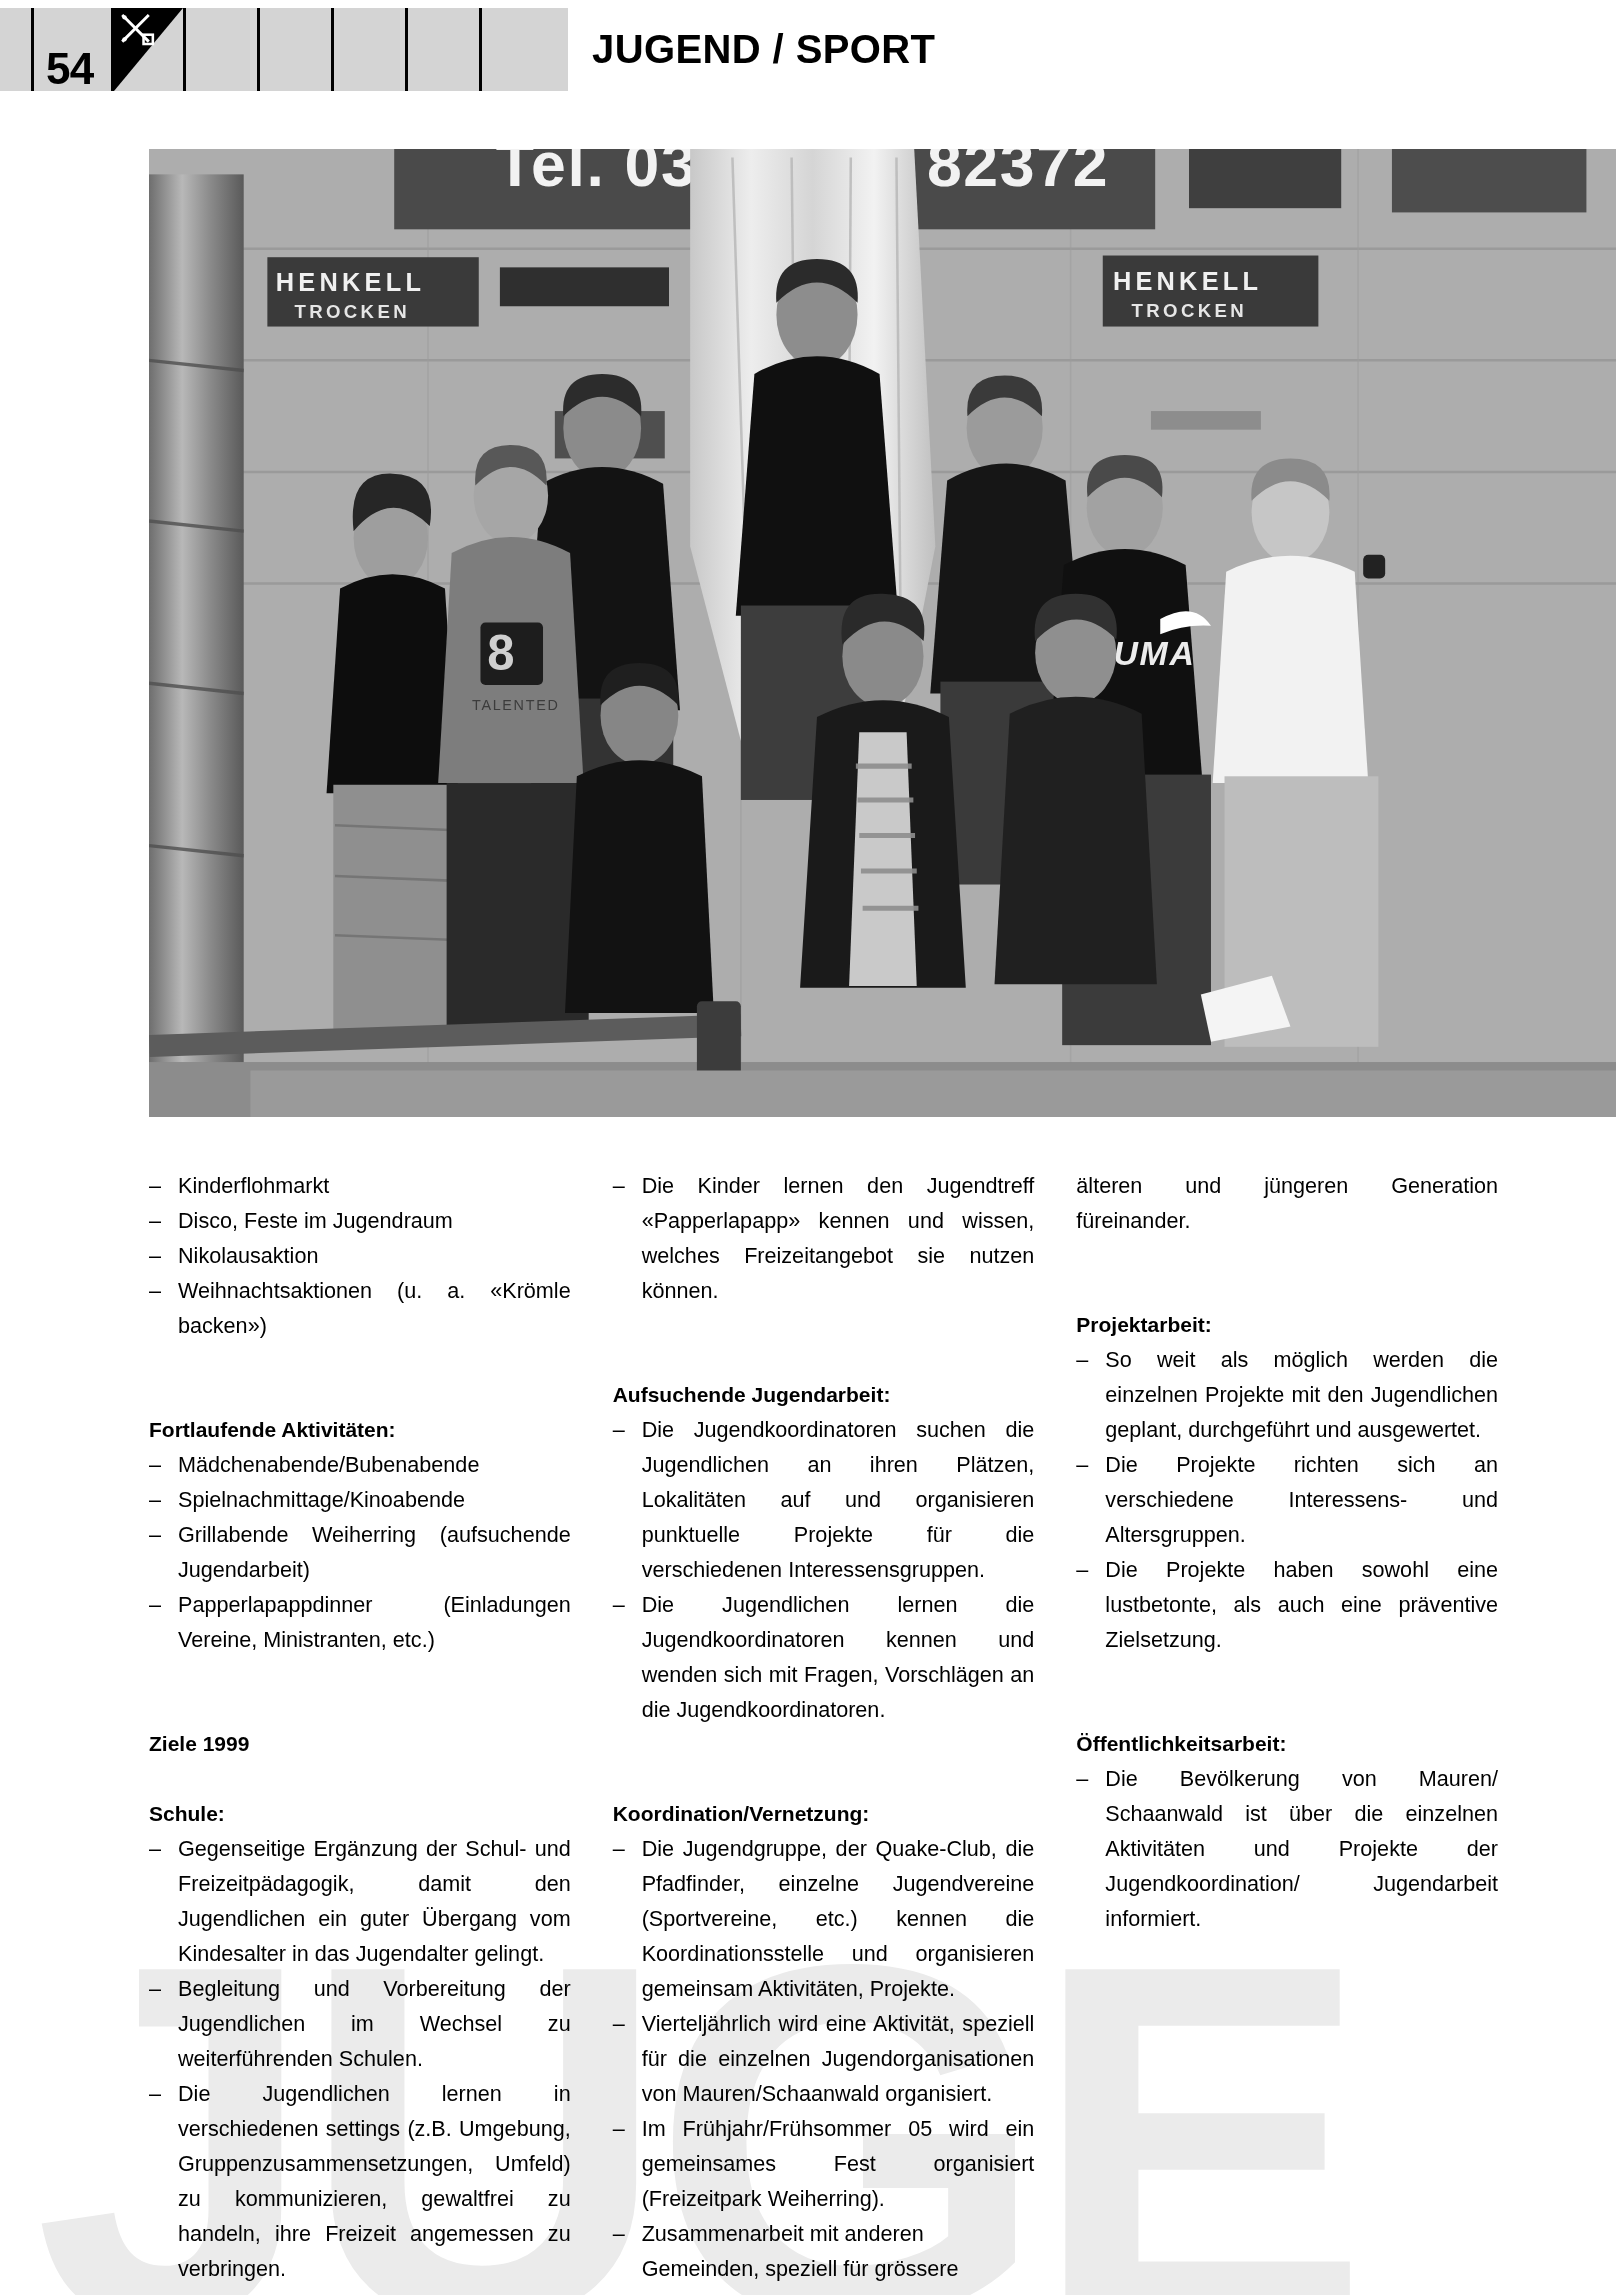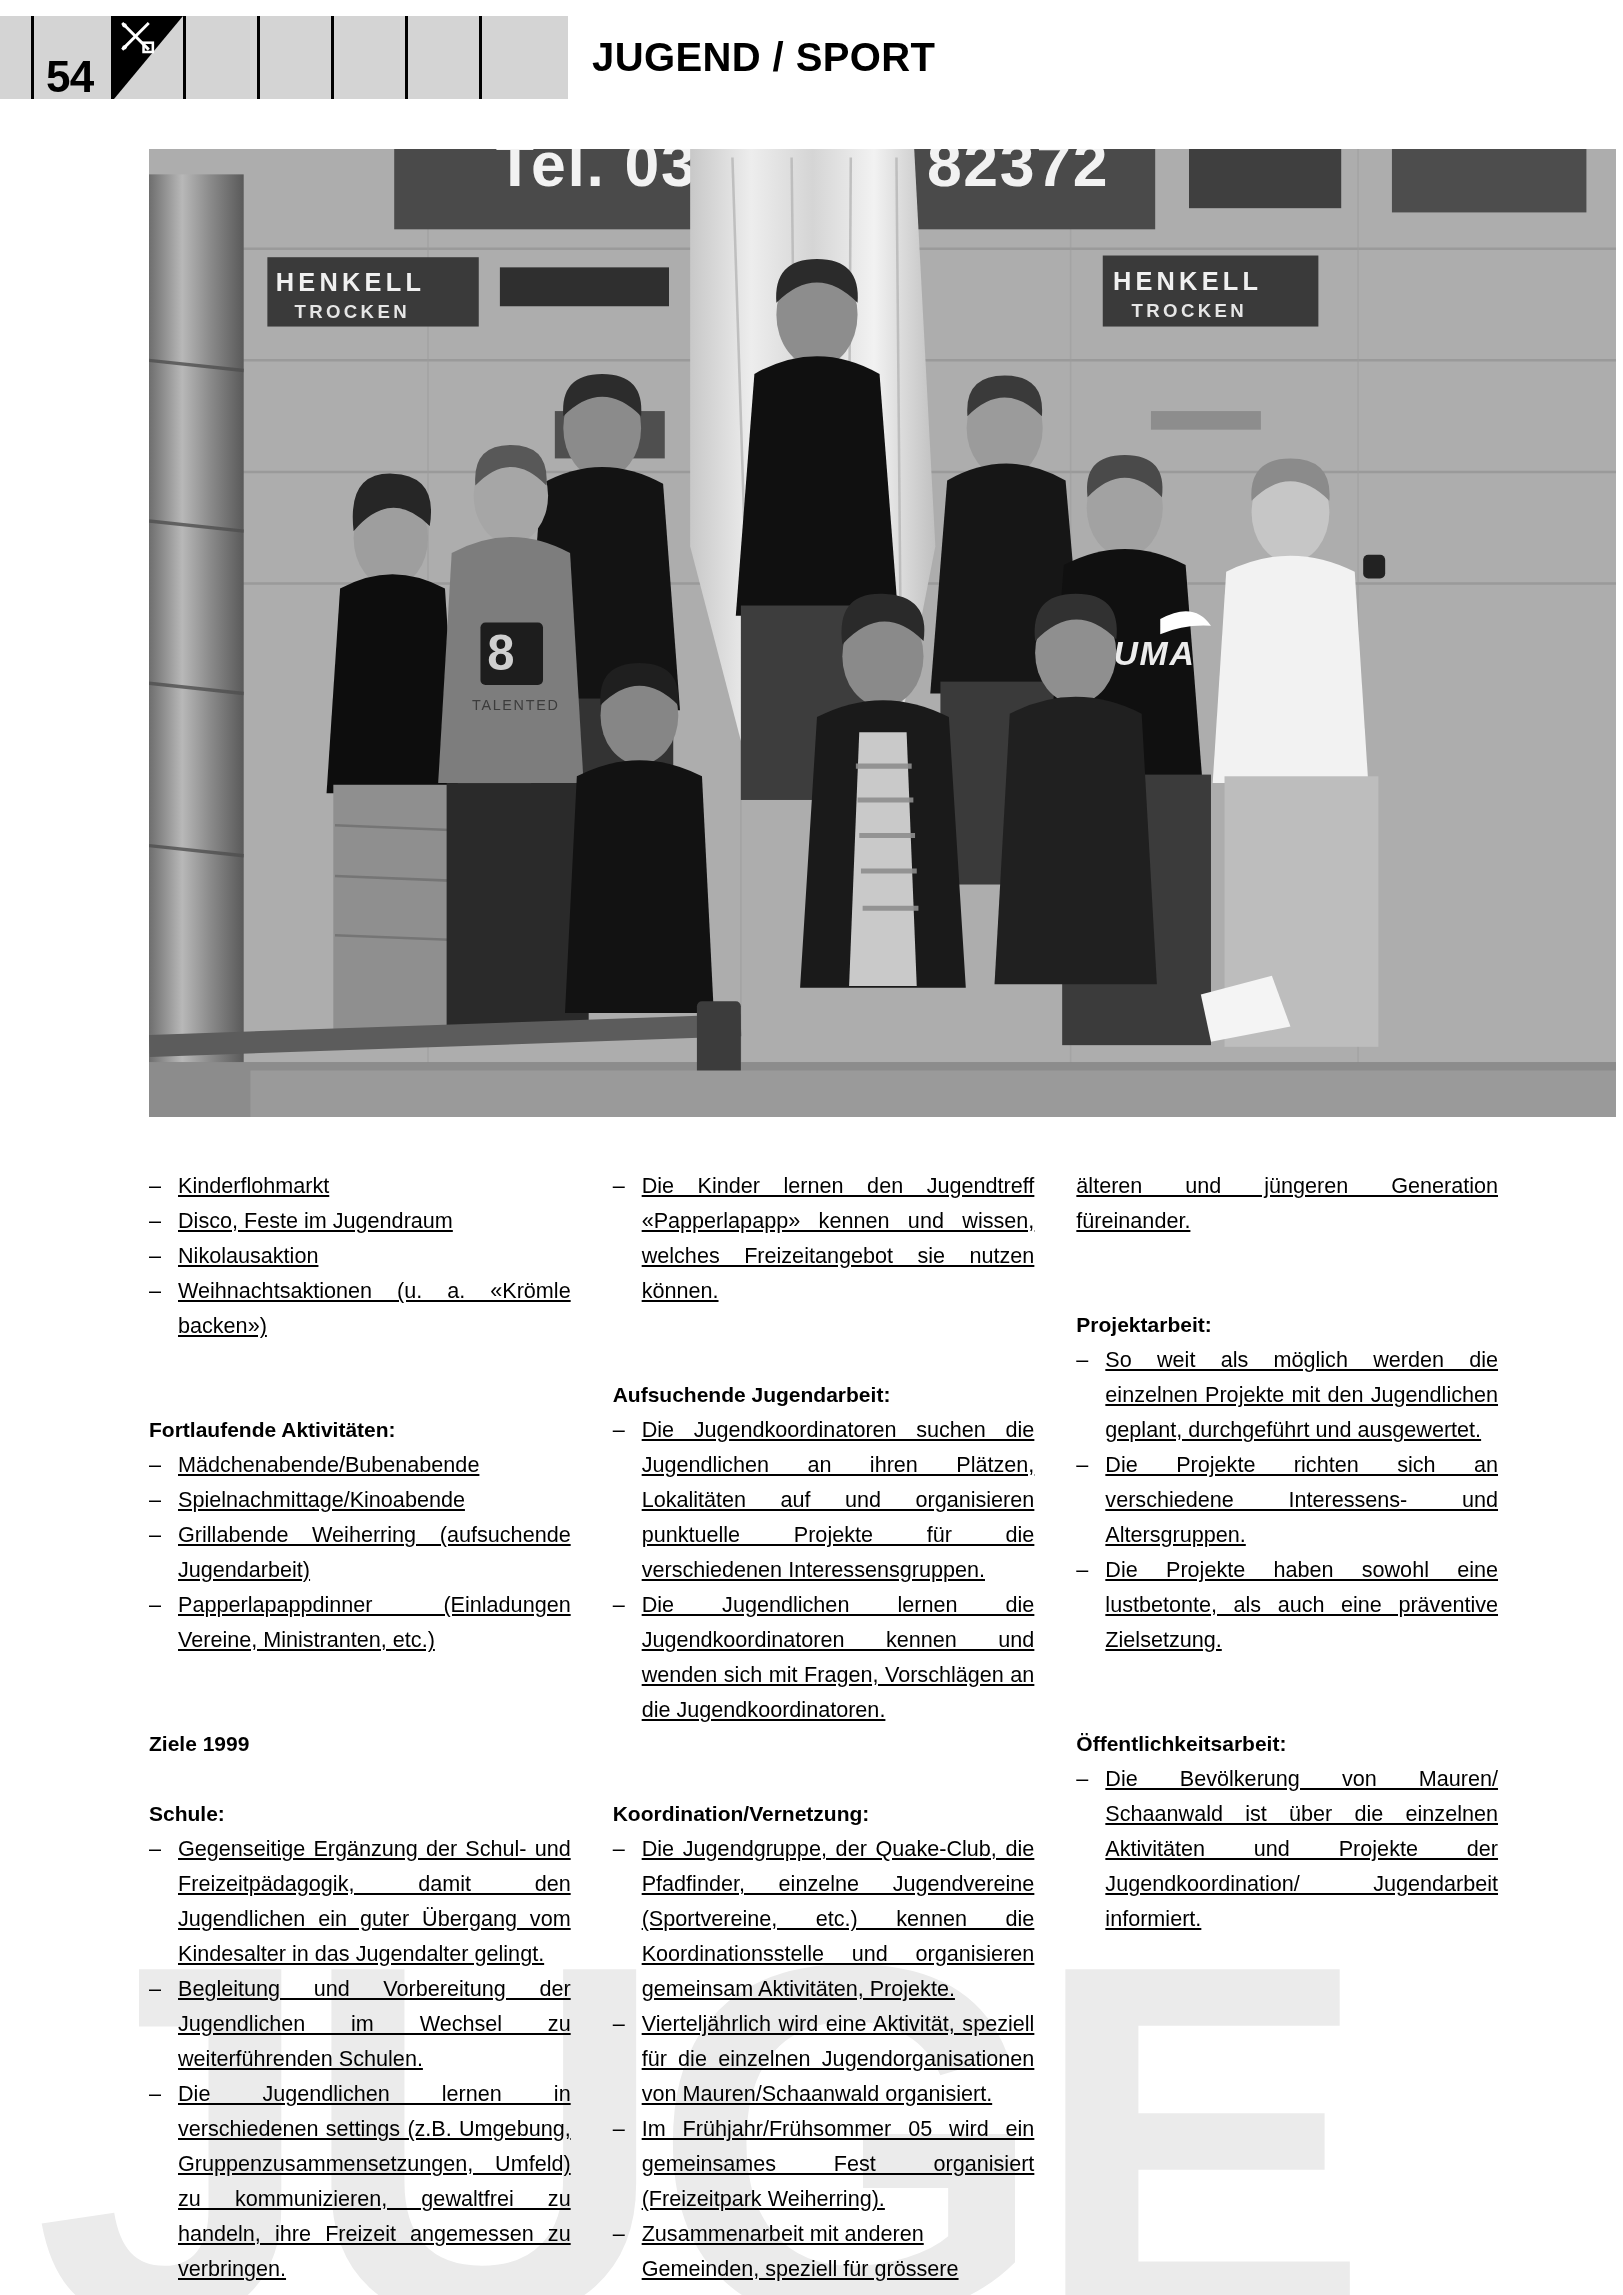--- a/index.html
+++ b/index.html
@@ -20,21 +20,21 @@
     width: 1623px;
     height: 2295px;
     overflow: hidden;
     background: #ffffff;
   }
 
   
   .masthead {
     position: absolute;
     left: 0;
-    top: 16px;
+    top: 8px;
     width: 1623px;
     height: 83px;
     display: flex;
     align-items: stretch;
   }
 
   .masthead-bar {
     position: relative;
     width: 568px;
     height: 83px;
@@ -168,21 +168,21 @@
     top: 0;
   }
   ul.dash > li.nojust { text-align: left; }
 
   p.plain {
     text-align: justify;
     margin: 0;
   }
 
   
-  ul.dash > li, p.plain { text-align-last: left; text-decoration: underline; }
+  ul.dash > li, p.plain { text-align-last: left; }
 </style>
 </head>
 <body>
 
 <div class="page">
 
   <div class="masthead">
     <div class="masthead-bar">
       <div class="mh-cell mh-cell-0 first"></div>
       <div class="mh-cell mh-cell-pageno">

